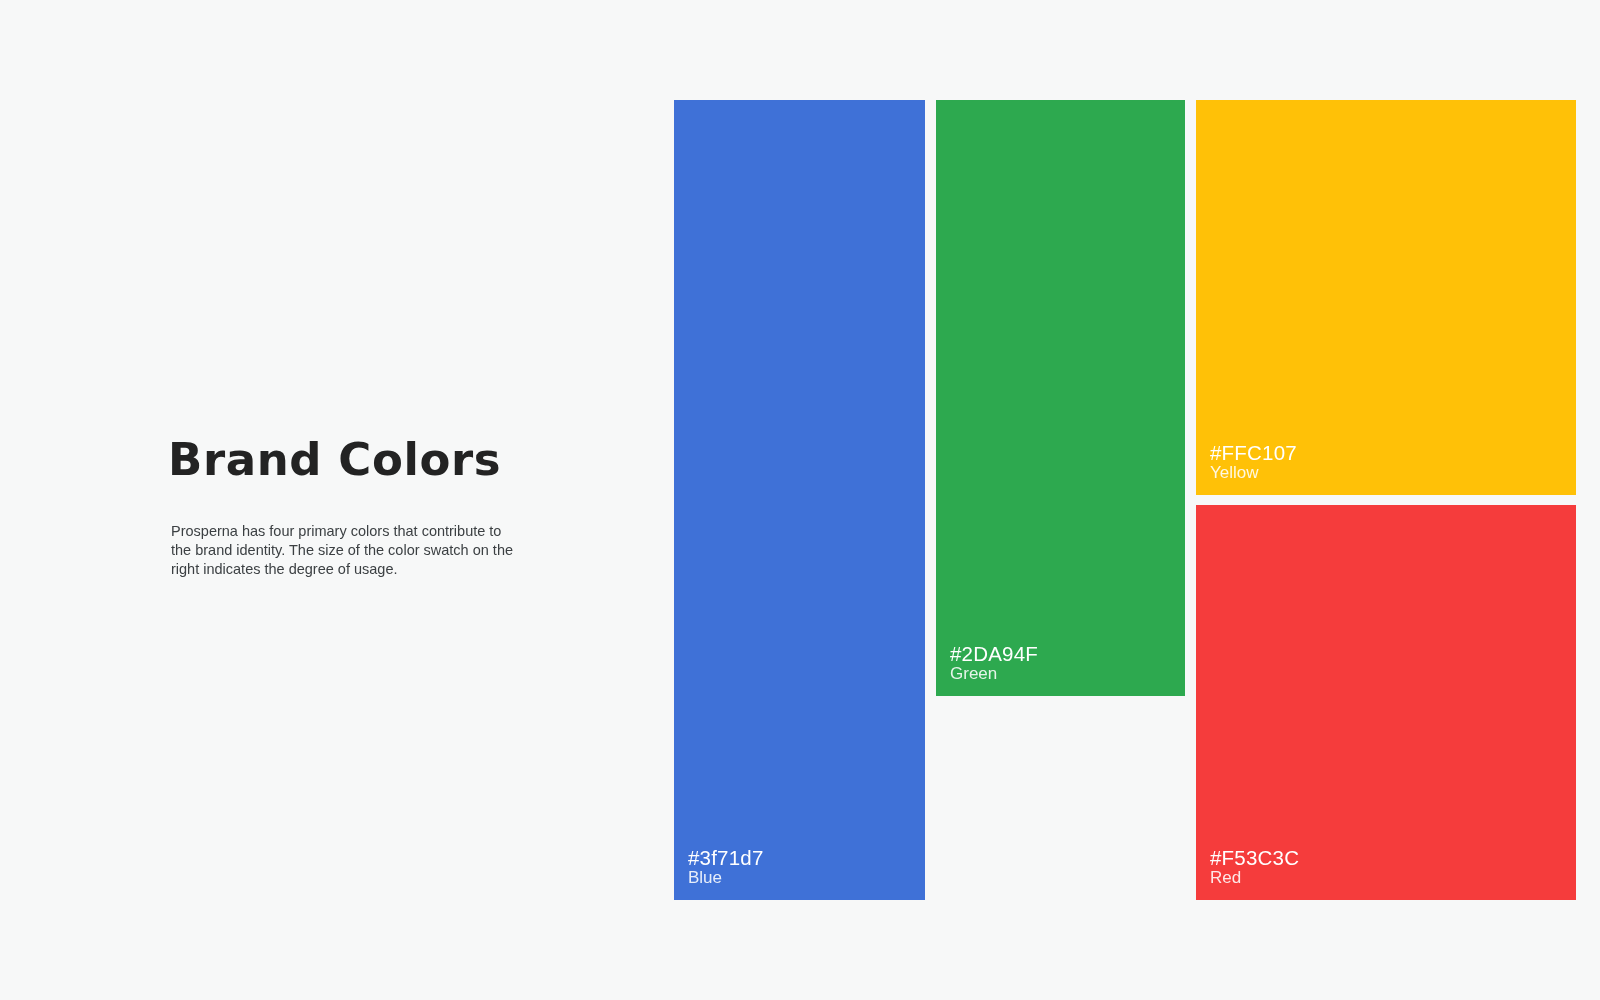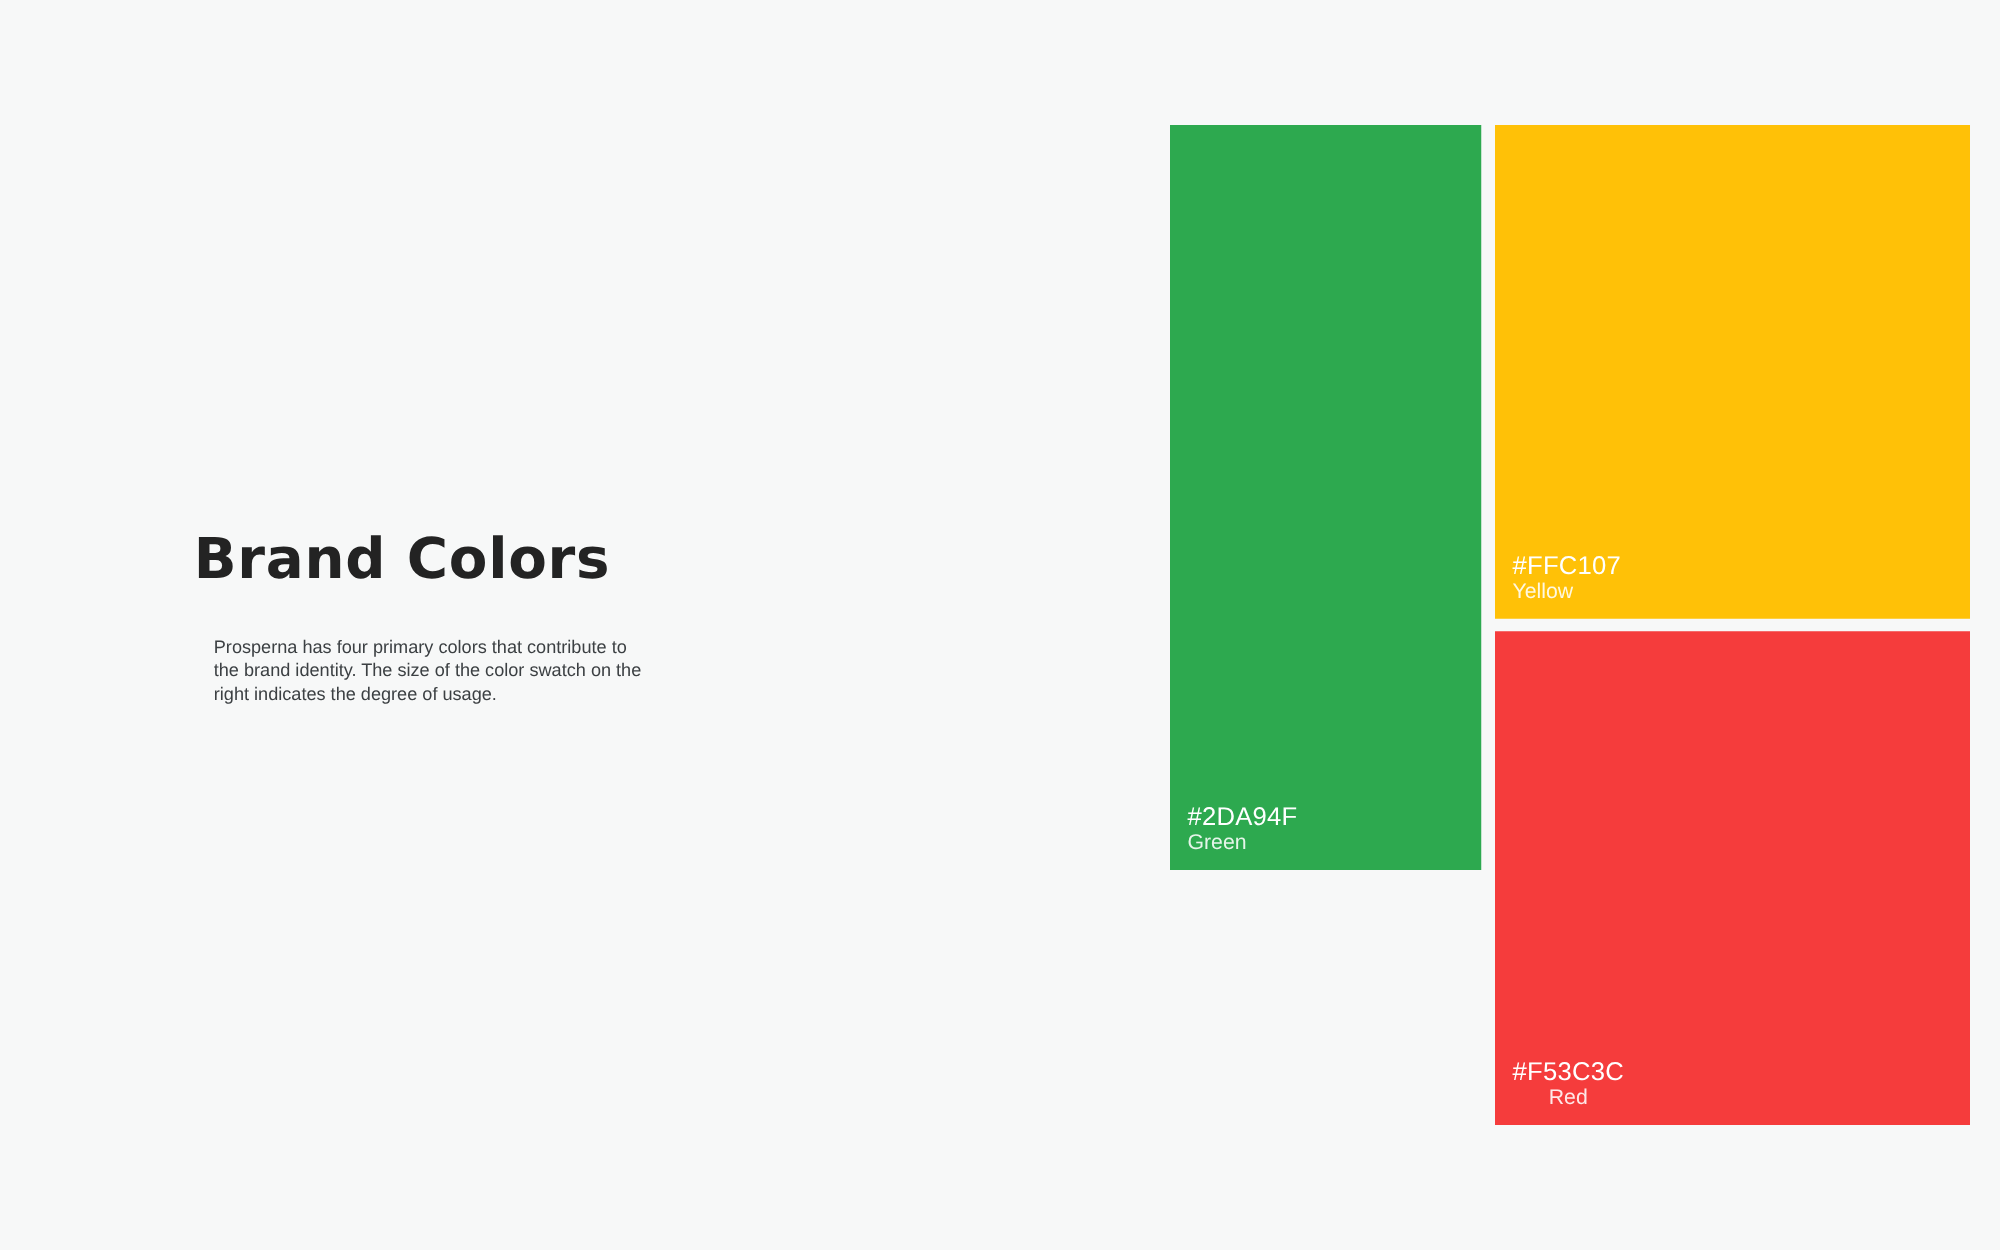--- a/index.html
+++ b/index.html
@@ -24,21 +24,21 @@
 
   
   .text-block {
     position: absolute;
     left: 155px;
     top: 424px;
     width: 360px;
   }
 
   .page-title {
-    margin: 0;
+    margin: 13px;
     font-family: "DejaVu Sans", sans-serif;
     font-size: 45px;
     font-weight: bold;
     line-height: 1.02;
     letter-spacing: 0.6px;
     color: #232323;
     white-space: nowrap;
   }
 
   .page-description {
@@ -128,36 +128,42 @@
 
 <div id="page" style="background-color: rgb(247, 248, 248);">
 
   <div class="text-block">
     <h1 class="page-title" style="color: rgb(35, 35, 35);">Brand Colors</h1>
     <p class="page-description" style="color: rgb(60, 64, 67);">Prosperna has four primary colors that contribute to the brand identity. The size of the color swatch on the right indicates the degree of usage.</p>
   </div>
 
   <div class="swatches">
 
+    <div class="swatch swatch-blue" style="background-color: rgb(63, 113, 215);">
+      <div class="swatch-caption">
+        <span class="swatch-hex">#3f71d7</span>
+        <span class="swatch-label">Blue</span>
+      </div>
+    </div>
 
     <div class="swatch swatch-green" style="background-color: rgb(45, 169, 79);">
       <div class="swatch-caption">
         <span class="swatch-hex">#2DA94F</span>
         <span class="swatch-label">Green</span>
       </div>
     </div>
 
     <div class="swatch swatch-yellow" style="background-color: rgb(255, 193, 7);">
       <div class="swatch-caption">
         <span class="swatch-hex">#FFC107</span>
         <span class="swatch-label">Yellow</span>
       </div>
     </div>
 
-    <div class="swatch swatch-red" style="background-color: rgb(245, 60, 60); text-align: center;">
+    <div class="swatch swatch-red" style="background-color: rgb(245, 60, 60);">
       <div class="swatch-caption">
         <span class="swatch-hex">#F53C3C</span>
         <span class="swatch-label">Red</span>
       </div>
     </div>
 
   </div>
 </div>
 
 </body></html>

